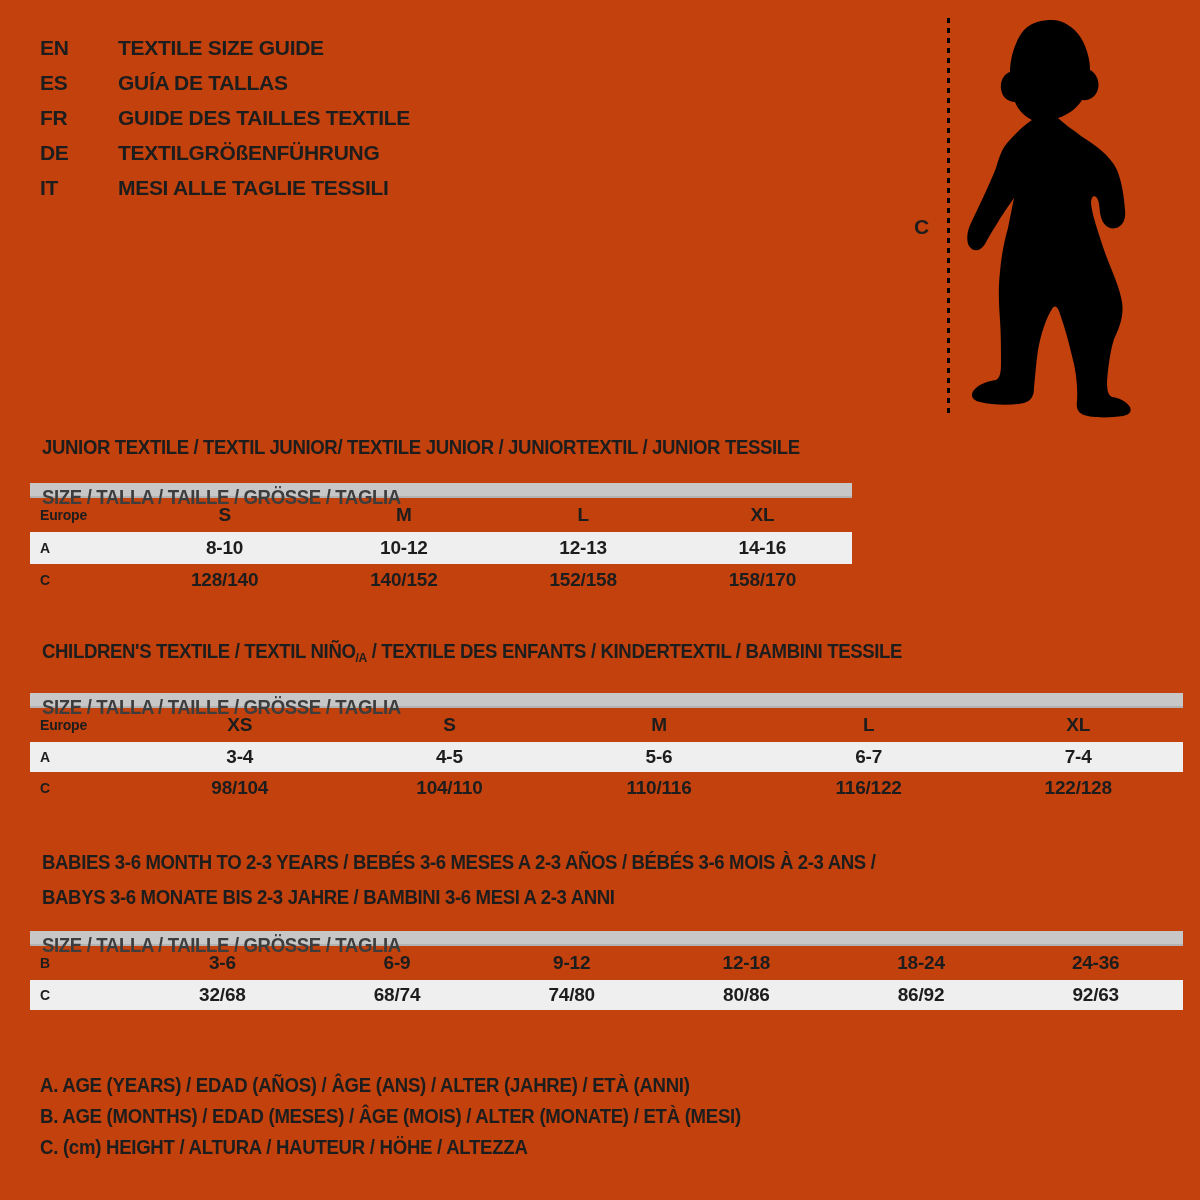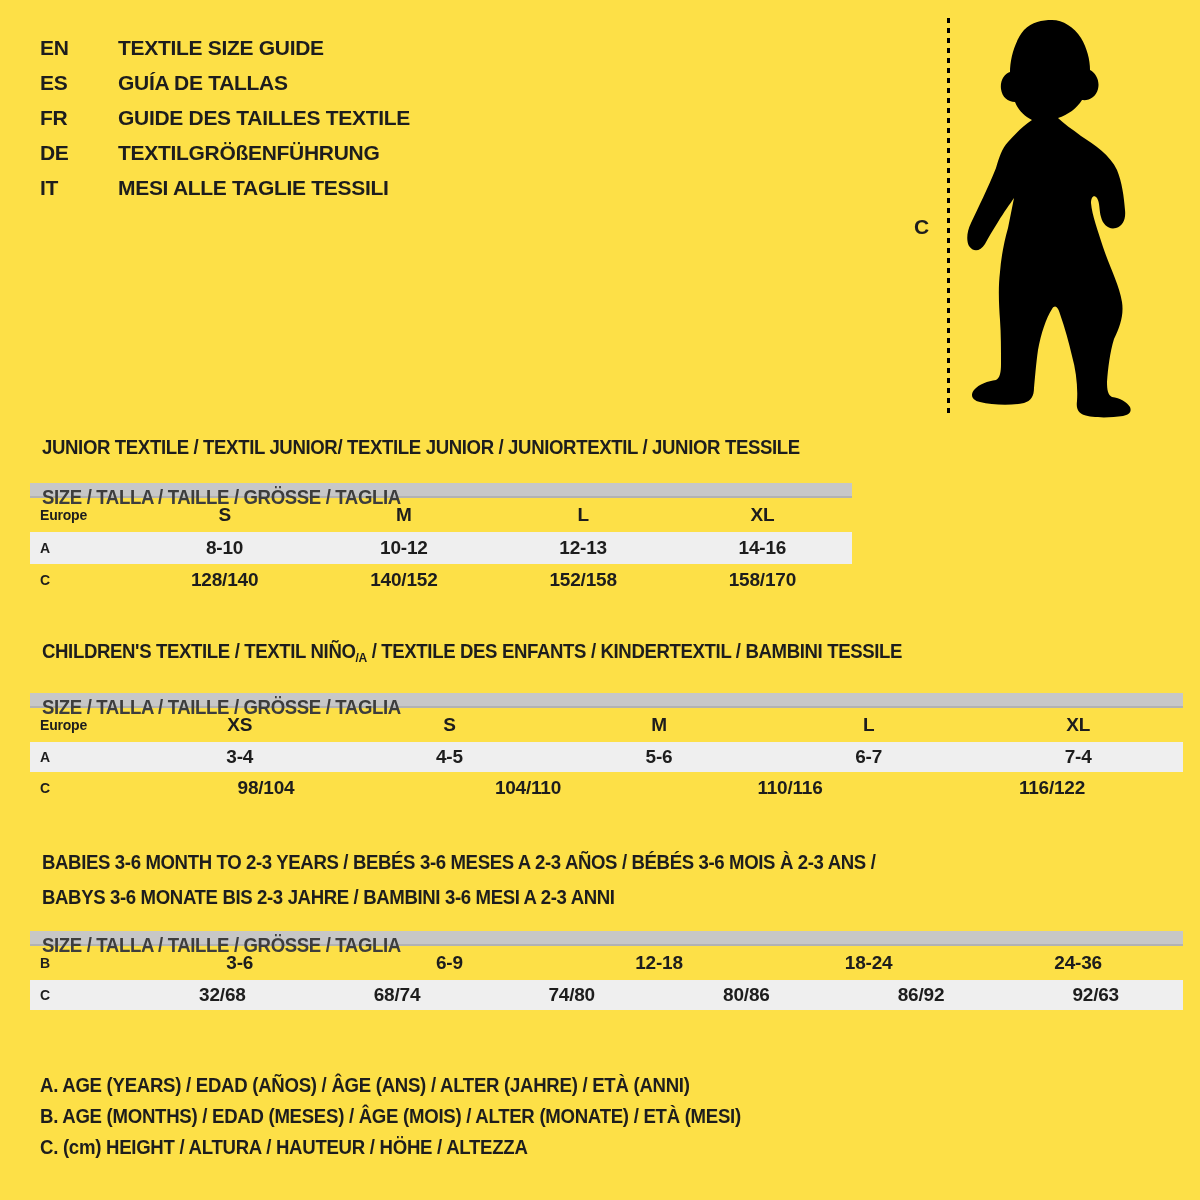--- a/index.html
+++ b/index.html
@@ -1,16 +1,16 @@
 <!DOCTYPE html>
 <html><head>
 <meta charset="utf-8">
 <style>
   html,body{margin:0;padding:0;background:#ffffff;}
-  #page{position:relative;width:1200px;height:1200px;background:#fde047;overflow:hidden;
+  #page{position:relative;width:1200px;height:1200px;background:#c2410c;overflow:hidden;
         font-family:"Liberation Sans", sans-serif;font-weight:bold;color:#1d1d1d;}
 
   
   #lang-list{position:absolute;left:40px;top:30px;}
   .lang-row{display:flex;line-height:35px;font-size:21px;letter-spacing:-0.3px;}
   .lang-code{width:78px;}
   .lang-title{white-space:nowrap;}
 
   
   #height-line{position:absolute;left:947px;top:18px;width:3px;height:398px;
@@ -178,35 +178,37 @@
       <span class="tcell">5-6</span>
       <span class="tcell">6-7</span>
       <span class="tcell">7-4</span>
     </div>
     <div class="trow h32">
       <span class="tlabel">C</span>
       <span class="tcell">98/104</span>
       <span class="tcell">104/110</span>
       <span class="tcell">110/116</span>
       <span class="tcell">116/122</span>
+      <span class="tcell">122/128</span>
     </div>
   </div>
 
   <div id="title-3" class="section-title">
     <div><span class="cond">BABIES 3-6 MONTH TO 2-3 YEARS / BEBÉS 3-6 MESES A 2-3 AÑOS / BÉBÉS 3-6 MOIS À 2-3 ANS /</span></div>
     <div><span class="cond">BABYS 3-6 MONATE BIS 2-3 JAHRE / BAMBINI 3-6 MESI A 2-3 ANNI</span></div>
   </div>
   <div id="t3" class="size-table">
     <div class="band">
       <span class="cond">SIZE / TALLA / TAILLE / GRÖSSE / TAGLIA</span>
     </div>
     <div class="trow h34">
       <span class="tlabel">B</span>
       <span class="tcell">3-6</span>
       <span class="tcell">6-9</span>
+      <span class="tcell">9-12</span>
       <span class="tcell">12-18</span>
       <span class="tcell">18-24</span>
       <span class="tcell">24-36</span>
     </div>
     <div class="trow h30 alt">
       <span class="tlabel">C</span>
       <span class="tcell">32/68</span>
       <span class="tcell">68/74</span>
       <span class="tcell">74/80</span>
       <span class="tcell">80/86</span>

